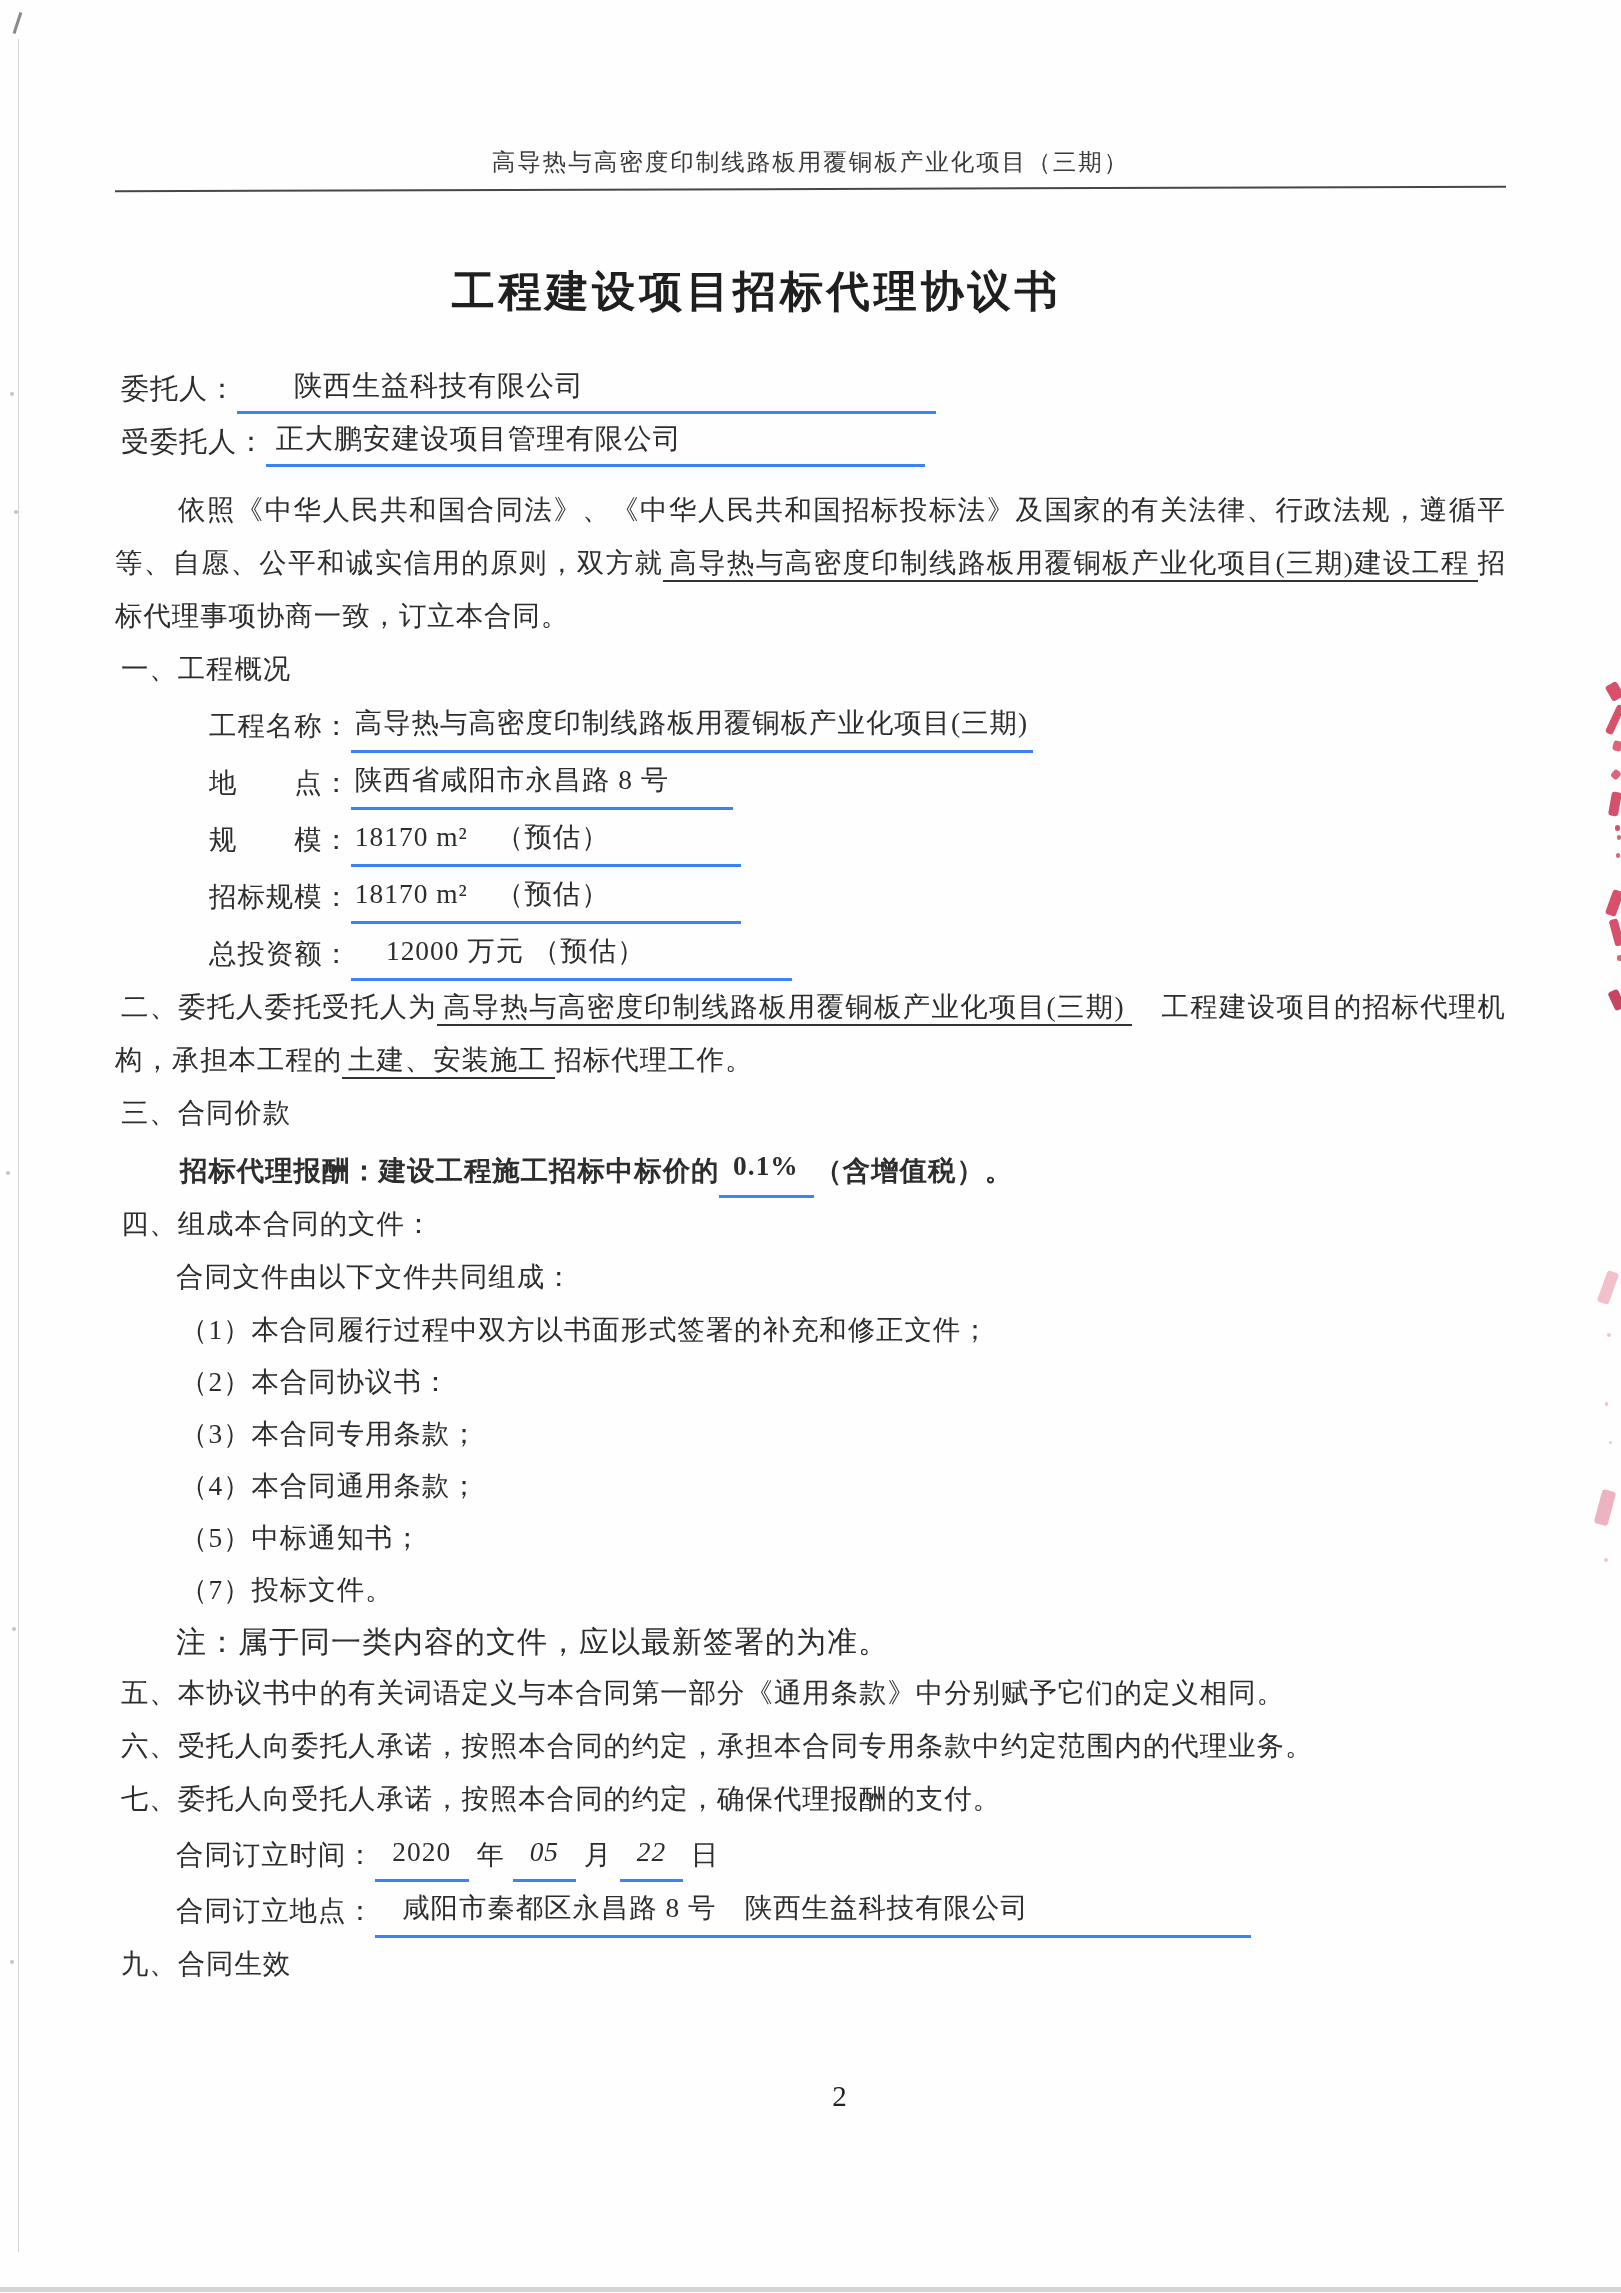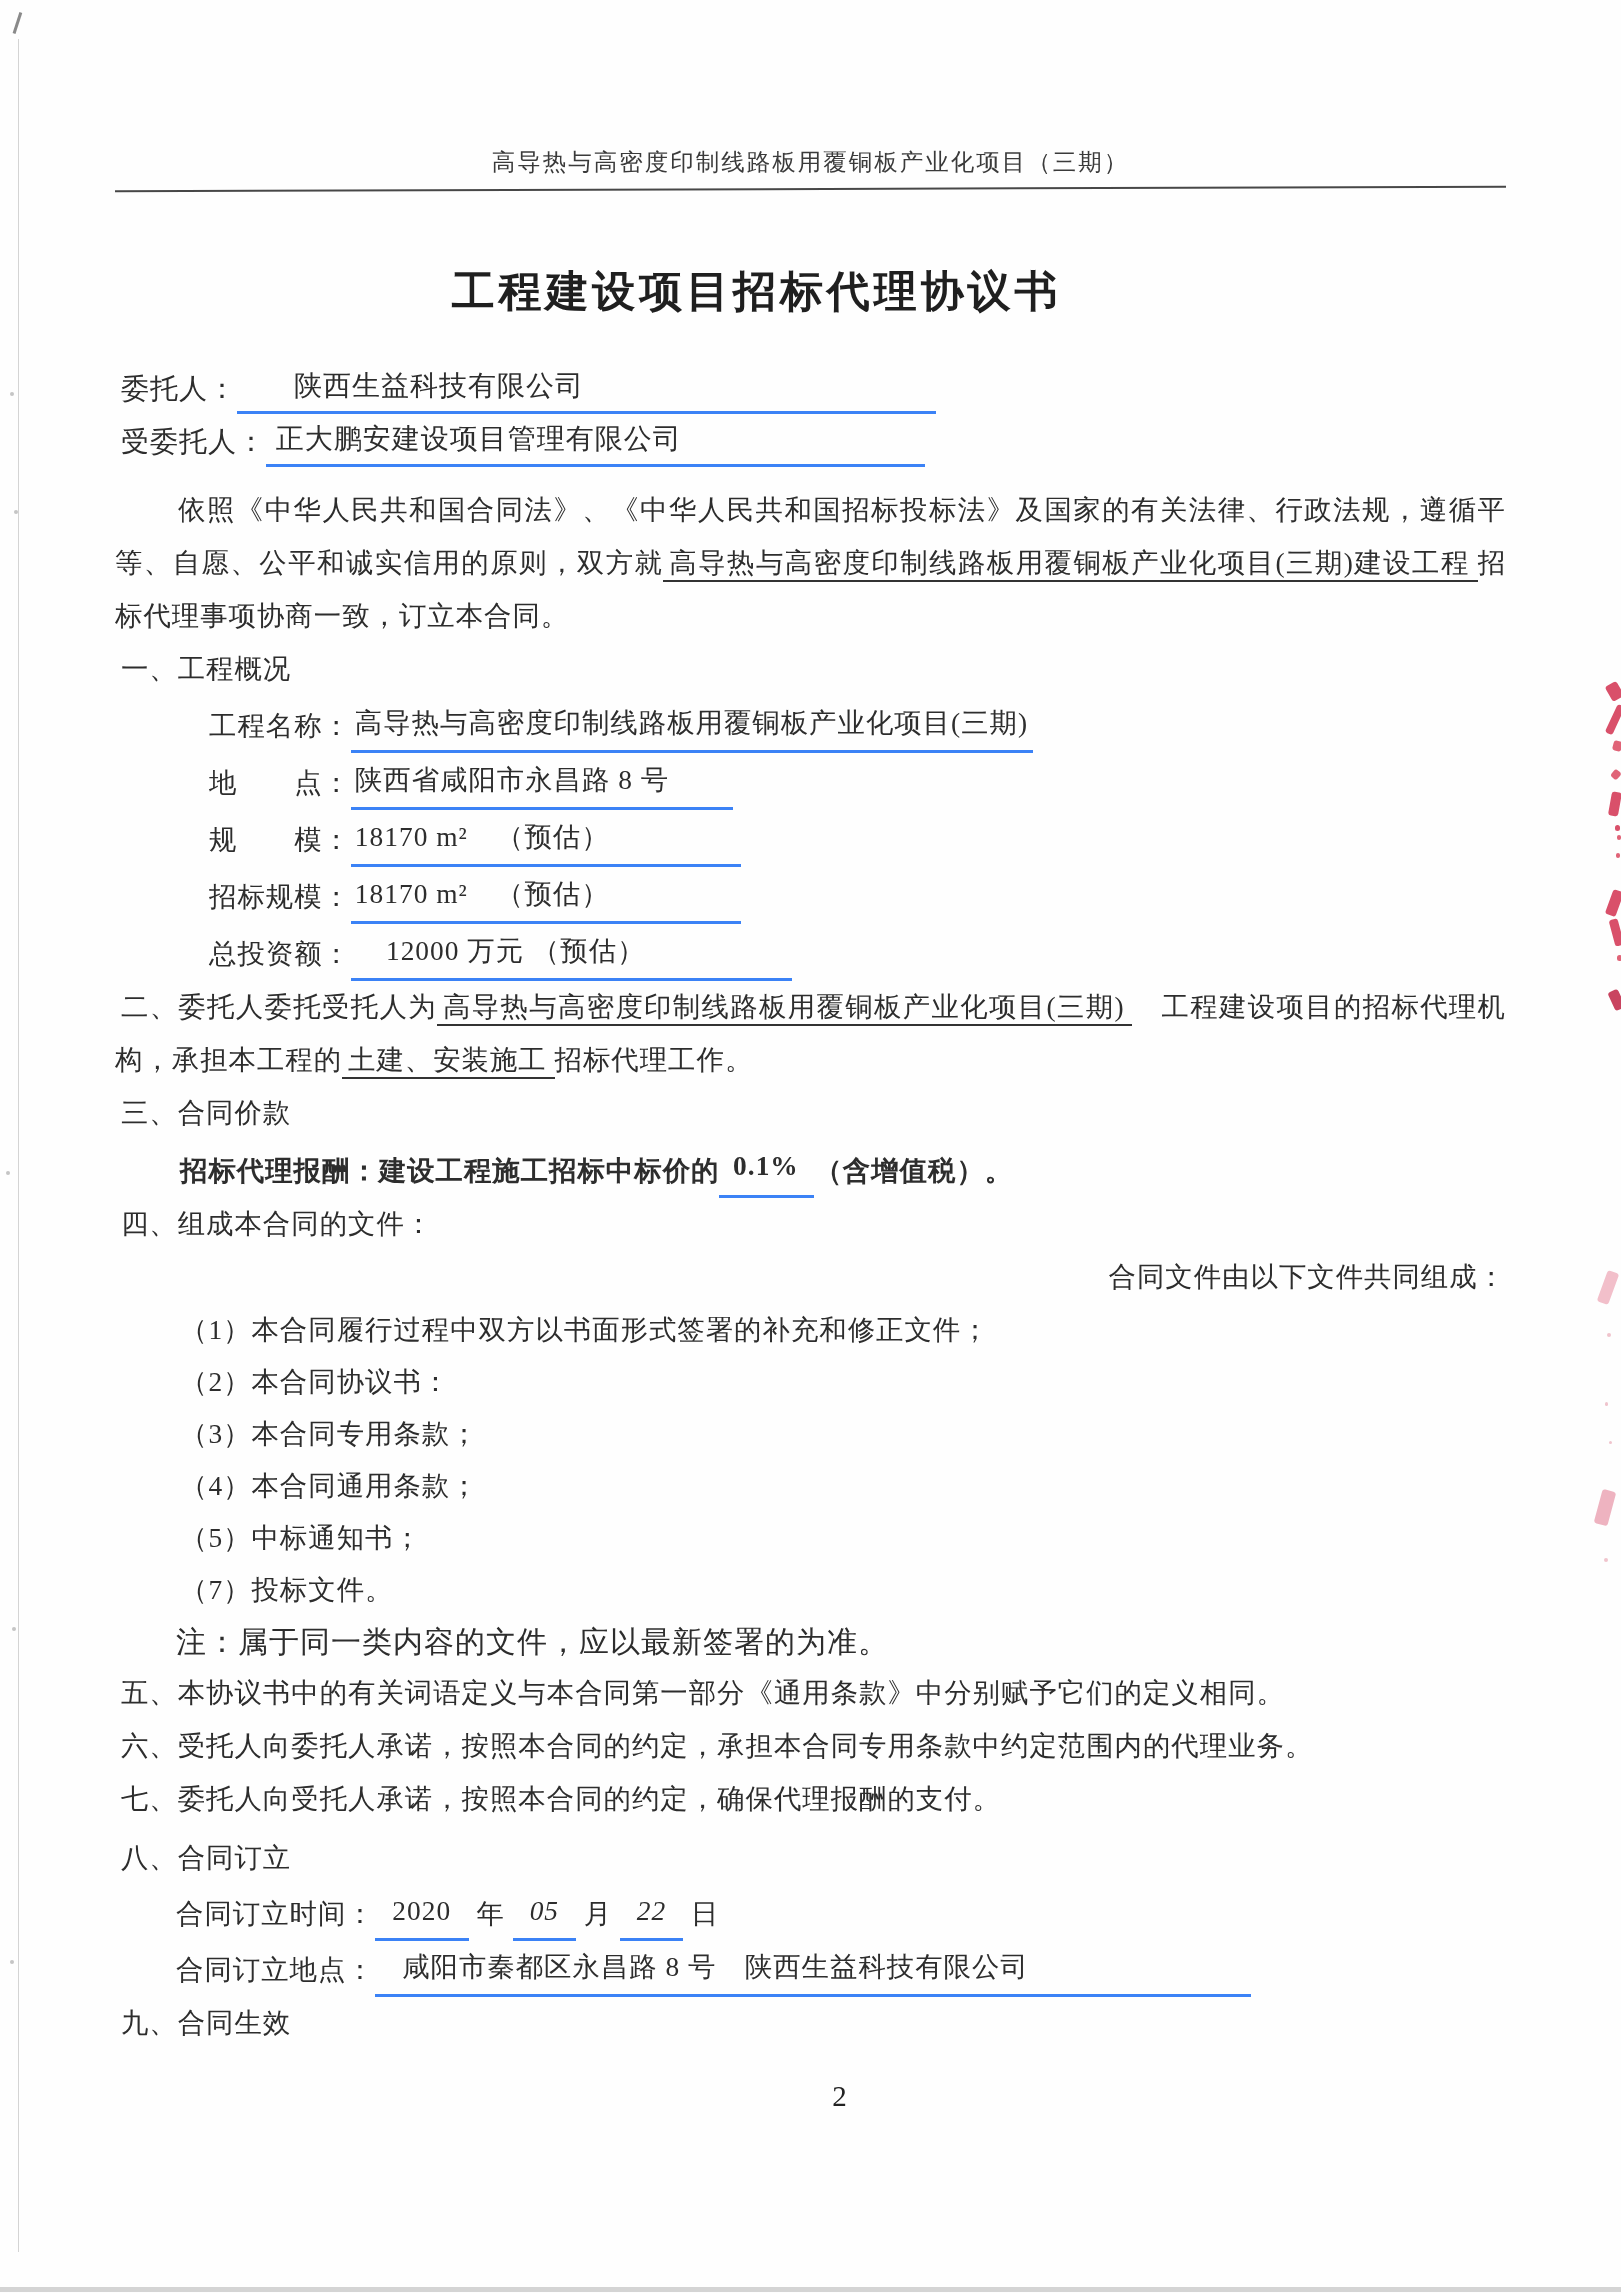--- a/index.html
+++ b/index.html
@@ -33,21 +33,21 @@
   
   .parties{margin-top:41px;}
   .party-row{line-height:50px;font-size:28px;padding-left:5.9px;letter-spacing:1px;}
   
   .para{font-size:27.4px;line-height:53px;letter-spacing:1px;text-align:justify;}
   .intro-para{margin-top:17.6px;text-indent:63px;}
   .heading{font-size:27.4px;line-height:53px;letter-spacing:1px;padding-left:5.9px;}
   .sec1-row{font-size:27.4px;line-height:54px;padding-left:94px;letter-spacing:1px;}
   .sec2-para{font-size:27.4px;line-height:53px;letter-spacing:1px;text-indent:5.9px;text-align:justify;}
   .sec3-line{font-size:27.4px;line-height:53px;font-weight:bold;padding-left:65px;letter-spacing:1px;}
-  .s4-intro{font-size:27.4px;line-height:53px;padding-left:61px;letter-spacing:1px;text-align:right;}
+  .s4-intro{font-size:27.4px;line-height:53px;padding-left:61px;letter-spacing:1px;}
   .s4-item{font-size:27.4px;line-height:52px;padding-left:65px;letter-spacing:1px;}
   .s4-note{font-size:30px;line-height:51px;padding-left:61px;letter-spacing:1px;}
   .s8-row{font-size:27.4px;line-height:53px;padding-left:61px;letter-spacing:1px;}
   
   .u{border-bottom:2px solid #333333;padding:0 7.8px 2px 5.9px;}
   .blank{display:inline-block;border-bottom:3px solid #3b82f6;vertical-align:bottom;white-space:nowrap;}
   .b-client{width:642px;padding-left:57px;}
   .b-agent{width:649px;padding-left:9.8px;}
   .b-projname{width:678px;padding-left:3.9px;}
   .b-site{width:378px;padding-left:3.9px;}
@@ -131,21 +131,20 @@
     <div class="s4-item">（3）本合同专用条款；</div>
     <div class="s4-item">（4）本合同通用条款；</div>
     <div class="s4-item">（5）中标通知书；</div>
     <div class="s4-item">（7）投标文件。</div>
     <div class="s4-note">注：属于同一类内容的文件，应以最新签署的为准。</div>
 
     <div class="heading">五、本协议书中的有关词语定义与本合同第一部分《通用条款》中分别赋予它们的定义相同。</div>
     <div class="heading">六、受托人向委托人承诺，按照本合同的约定，承担本合同专用条款中约定范围内的代理业务。</div>
     <div class="heading">七、委托人向受托人承诺，按照本合同的约定，确保代理报酬的支付。</div>
 
-    <div class="heading" style="margin-top:5.9px;">八、合同订立</div>
     <div class="s8-row">
       <span>合同订立时间：</span><span class="blank b-year"><span>2020</span></span><span> 年 </span><span class="blank b-md"><span>05</span></span><span> 月 </span><span class="blank b-md"><span>22</span></span><span> 日</span>
     </div>
     <div class="s8-row">
       <span>合同订立地点：</span><span class="blank b-place"><span>咸阳市秦都区永昌路 8 号　陕西生益科技有限公司</span></span>
     </div>
 
     <div class="heading">九、合同生效</div>
 
   </div>

